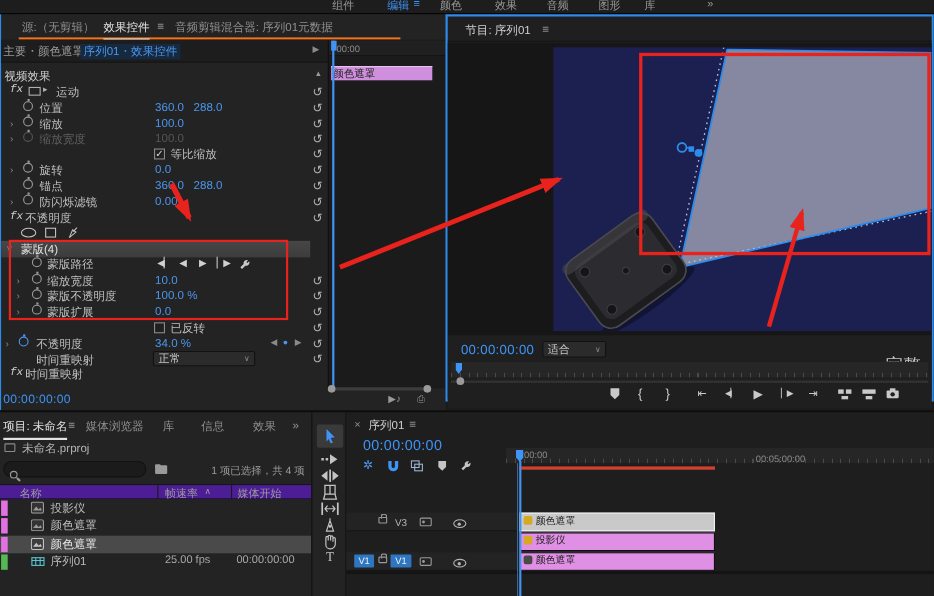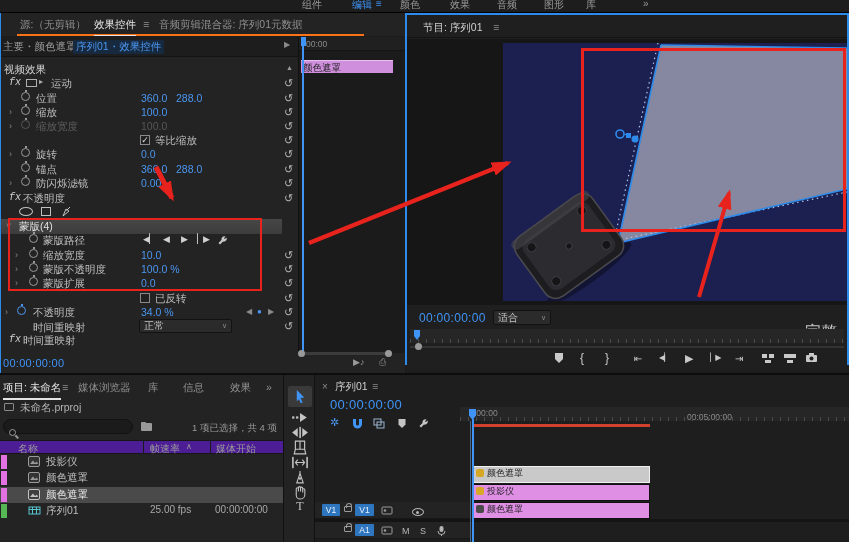--- a/index.html
+++ b/index.html
@@ -474,45 +474,40 @@
       <svg class="abs" style="left:103px;top:43px" width="11" height="11" viewBox="0 0 11 11">
           <path d="M8.5 1.5 a3 3 0 0 0 -4 3.6 L1.5 8 L3 9.5 L6 6.5 a3 3 0 0 0 3.6 -4 L7.8 4 L7 3.2 Z" fill="#c4c4c4"></path>
         </svg>
 
       <div class="ruler abs" style="left:145px;top:32px;width:389px;height:14px">
         <span class="abs" style="left:14px;top:1px;font-size:8.5px;color:#8a8a8a">:00:00</span>
         <span class="abs" style="left:227px;top:5px;font-size:8.5px;color:#8a8a8a">00:05:00:00</span>
       </div>
       <div class="abs" style="left:157px;top:49px;width:178px;height:2.5px;background:#d2402e"></div>
 
+      <div class="trkhead" style="top:91px;height:17px">
+        <span class="lock abs" style="left:29px"></span>
+        <span class="abs" style="left:44px;top:4px">V3</span>
+        <svg class="abs" style="left:66px;top:4px" width="12" height="9" viewBox="0 0 12 9">
+            <rect x="1" y="1" width="10" height="7" rx="1" fill="none" stroke="#9a9a9a"></rect>
+            <circle cx="4" cy="4.5" r="1.3" fill="#9a9a9a"></circle>
+          </svg>
+        <span class="eye abs" style="left:86px;top:4px"></span>
+      </div>
       <div class="trkhead" style="top:127px;height:17px">
         <span class="bluebox" style="left:7px;width:18px">V1</span>
         <span class="lock abs" style="left:29px"></span>
         <span class="bluebox" style="left:40px;width:19px">V1</span>
         <svg class="abs" style="left:66px;top:4px" width="12" height="9" viewBox="0 0 12 9">
             <rect x="1" y="1" width="10" height="7" rx="1" fill="none" stroke="#9a9a9a"></rect>
             <circle cx="4" cy="4.5" r="1.3" fill="#9a9a9a"></circle>
           </svg>
         <span class="eye abs" style="left:86px;top:4px"></span>
       </div>
       <div class="abs" style="left:0;top:144px;width:534px;height:3px;background:#141414"></div>
-      <div class="trkhead" style="top:147px;height:17px">
-        <span class="lock abs" style="left:29px"></span>
-        <span class="bluebox" style="left:40px;width:19px">A1</span>
-        <svg class="abs" style="left:66px;top:4px" width="12" height="9" viewBox="0 0 12 9">
-            <rect x="1" y="1" width="10" height="7" rx="1" fill="none" stroke="#9a9a9a"></rect>
-            <circle cx="4" cy="4.5" r="1.3" fill="#9a9a9a"></circle>
-          </svg>
-        <span class="abs" style="left:87px;top:4px">M</span>
-        <span class="abs" style="left:105px;top:4px">S</span>
-        <svg class="abs" style="left:122px;top:3px" width="9" height="12" viewBox="0 0 9 12">
-            <rect x="2.5" y="1" width="4" height="6" rx="2" fill="#b5b5b5"></rect>
-            <path d="M1 6 a3.5 3.5 0 0 0 7 0 M4.5 9.5 V11" stroke="#b5b5b5" fill="none"></path>
-          </svg>
-      </div>
 
       <div class="clip" style="top:91px;height:17px;background:#c9c9c9;border-color:#f0f0f0">
         <span class="fxbadge" style="background:#d6a825"></span><span>颜色遮罩</span>
       </div>
       <div class="clip" style="top:109px;height:17px;background:#df8fe4">
         <span class="fxbadge" style="background:#d6a825"></span><span>投影仪</span>
       </div>
       <div class="clip" style="top:127px;height:17px;background:#df8fe4">
         <span class="fxbadge" style="background:#4a4a4a"></span><span>颜色遮罩</span>
       </div>

